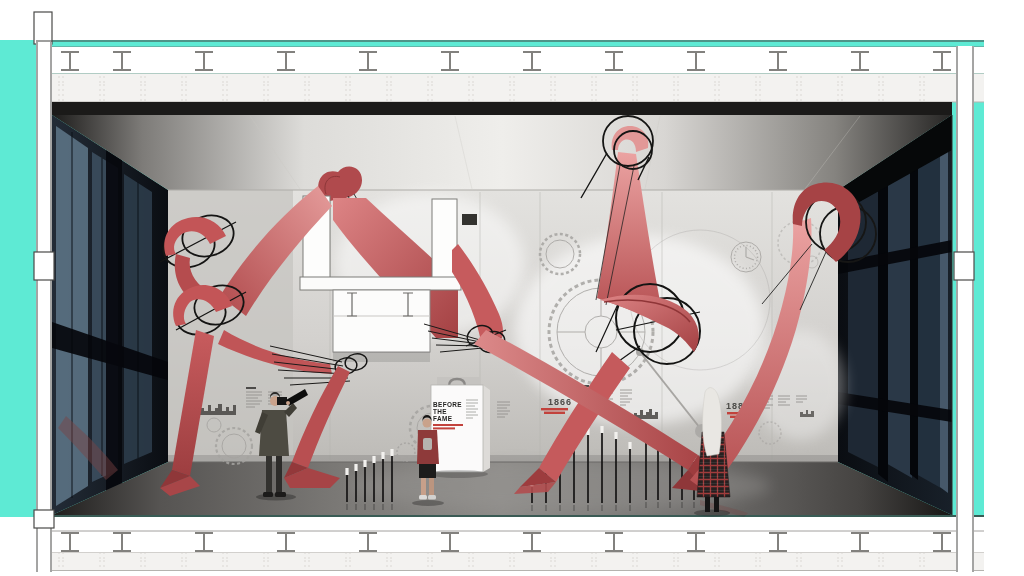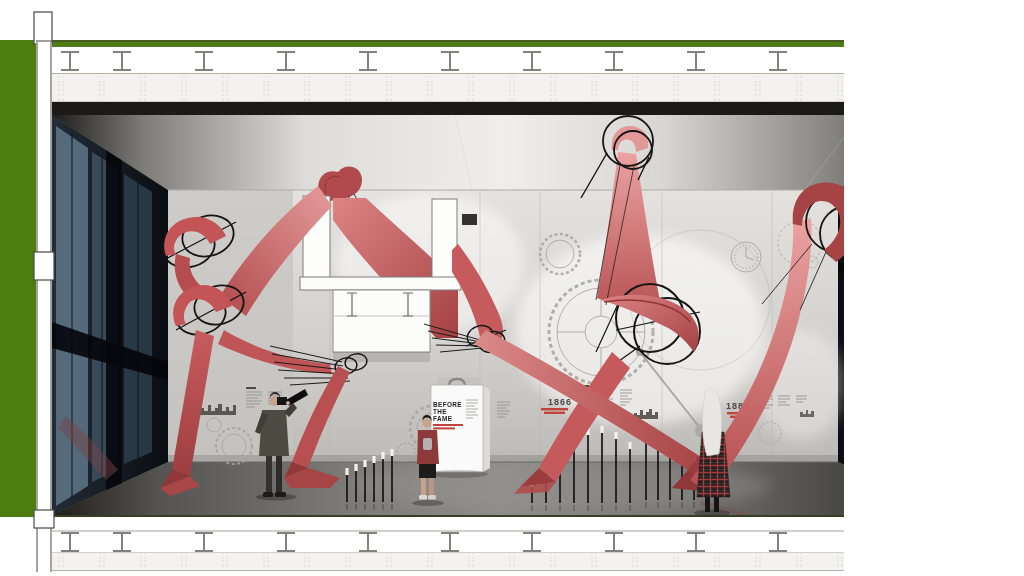--- a/index.html
+++ b/index.html
@@ -1,16 +1,16 @@
 <!DOCTYPE html>
 <html><head>
 <meta charset="utf-8">
 <style>
   html,body{margin:0;padding:0;background:#ffffff;}
-  .stage{position:relative;width:844px;height:576px;overflow:hidden;background:#4d7c0f;
+  .stage{position:relative;width:984px;height:576px;overflow:hidden;background:#5eead4;
          font-family:"Liberation Sans", sans-serif;}
   svg{position:absolute;left:0;top:0;}
   text{font-family:"Liberation Sans", sans-serif;}
 </style>
 </head>
 <body>
 
 <div class="stage">
 <svg width="1024" height="576" viewBox="0 0 1024 576">
 <defs>

